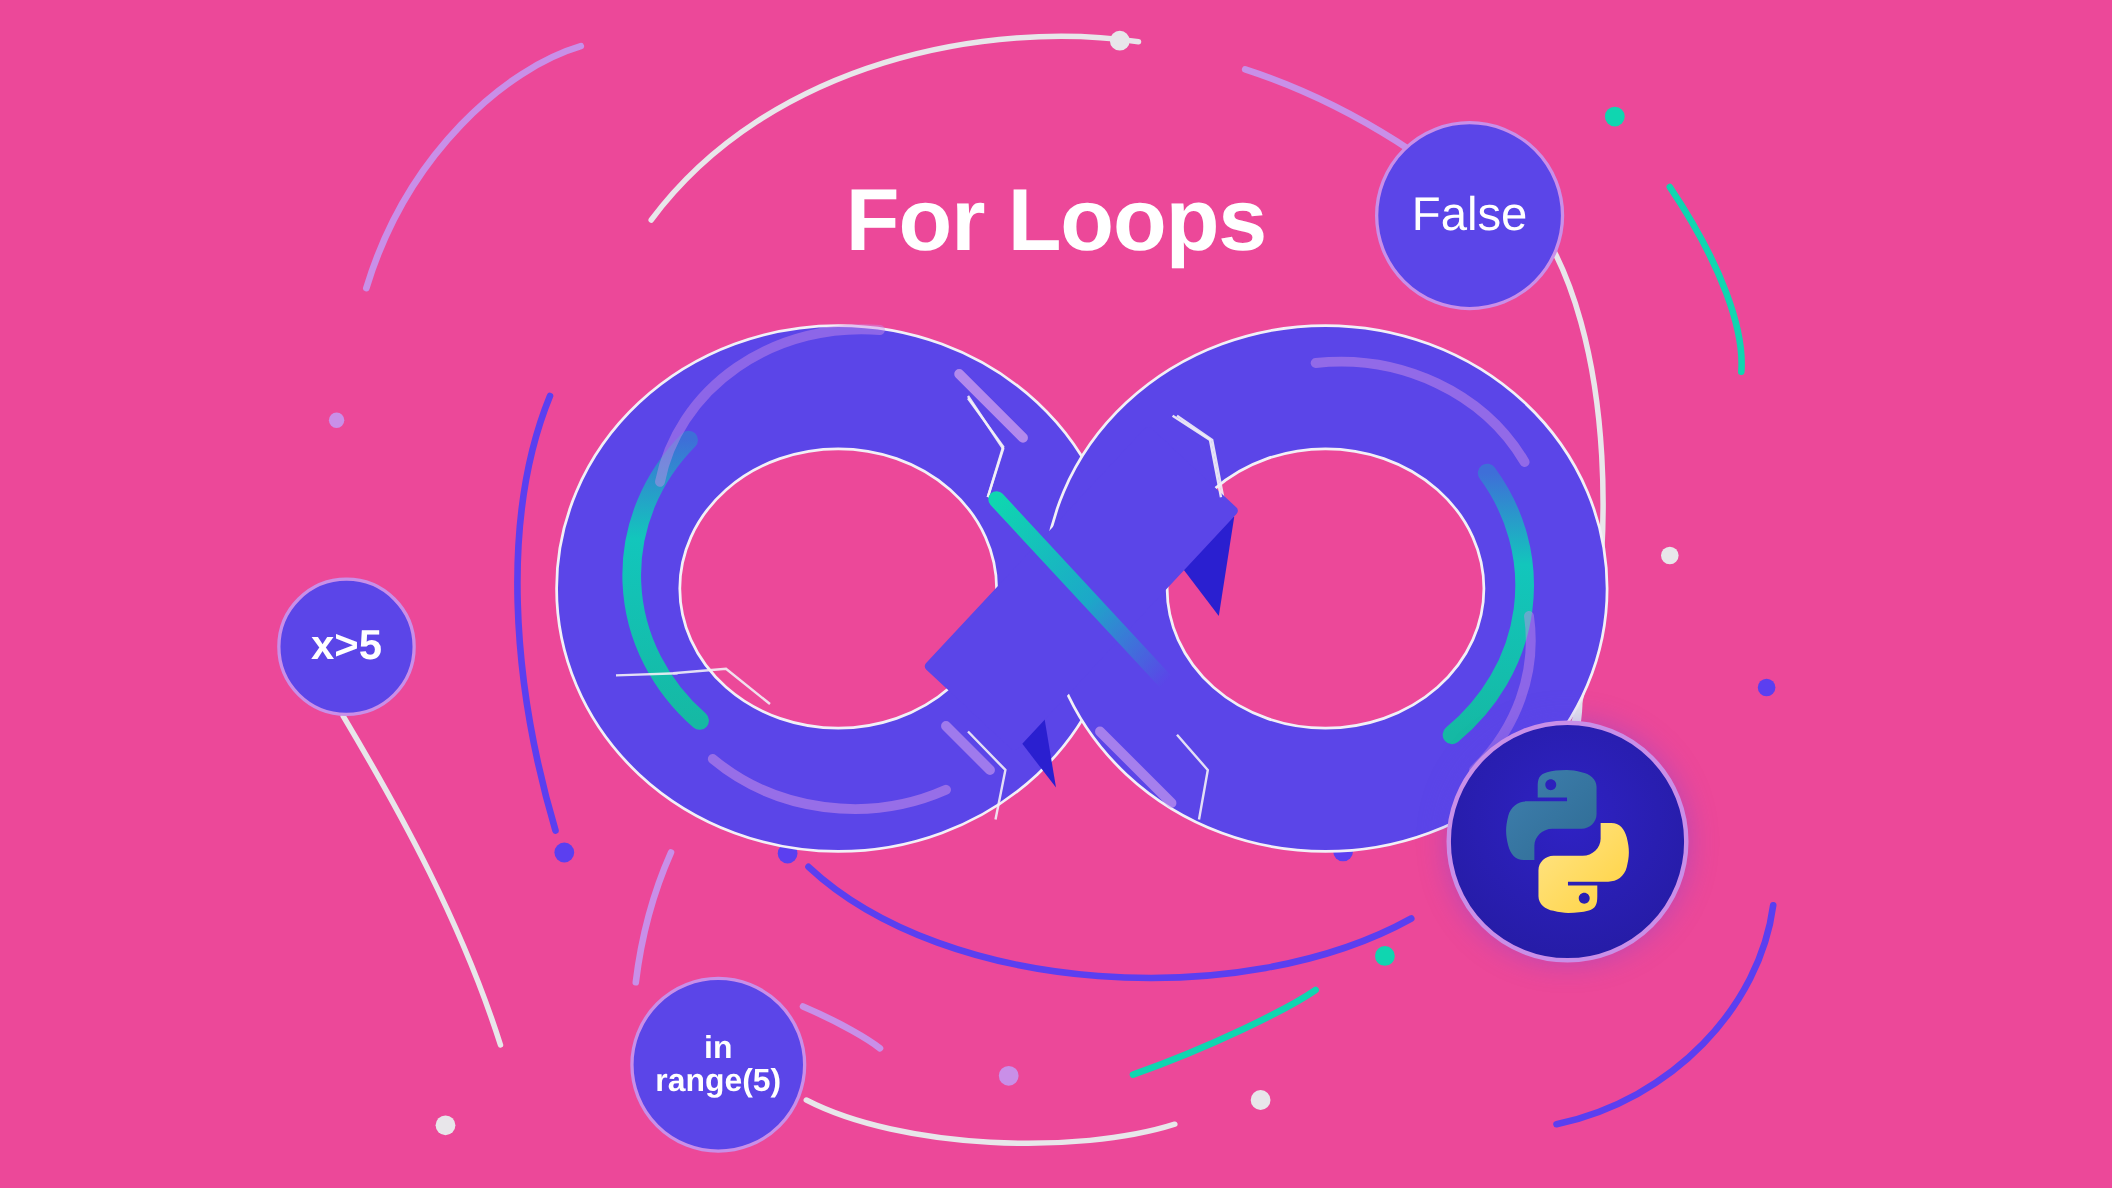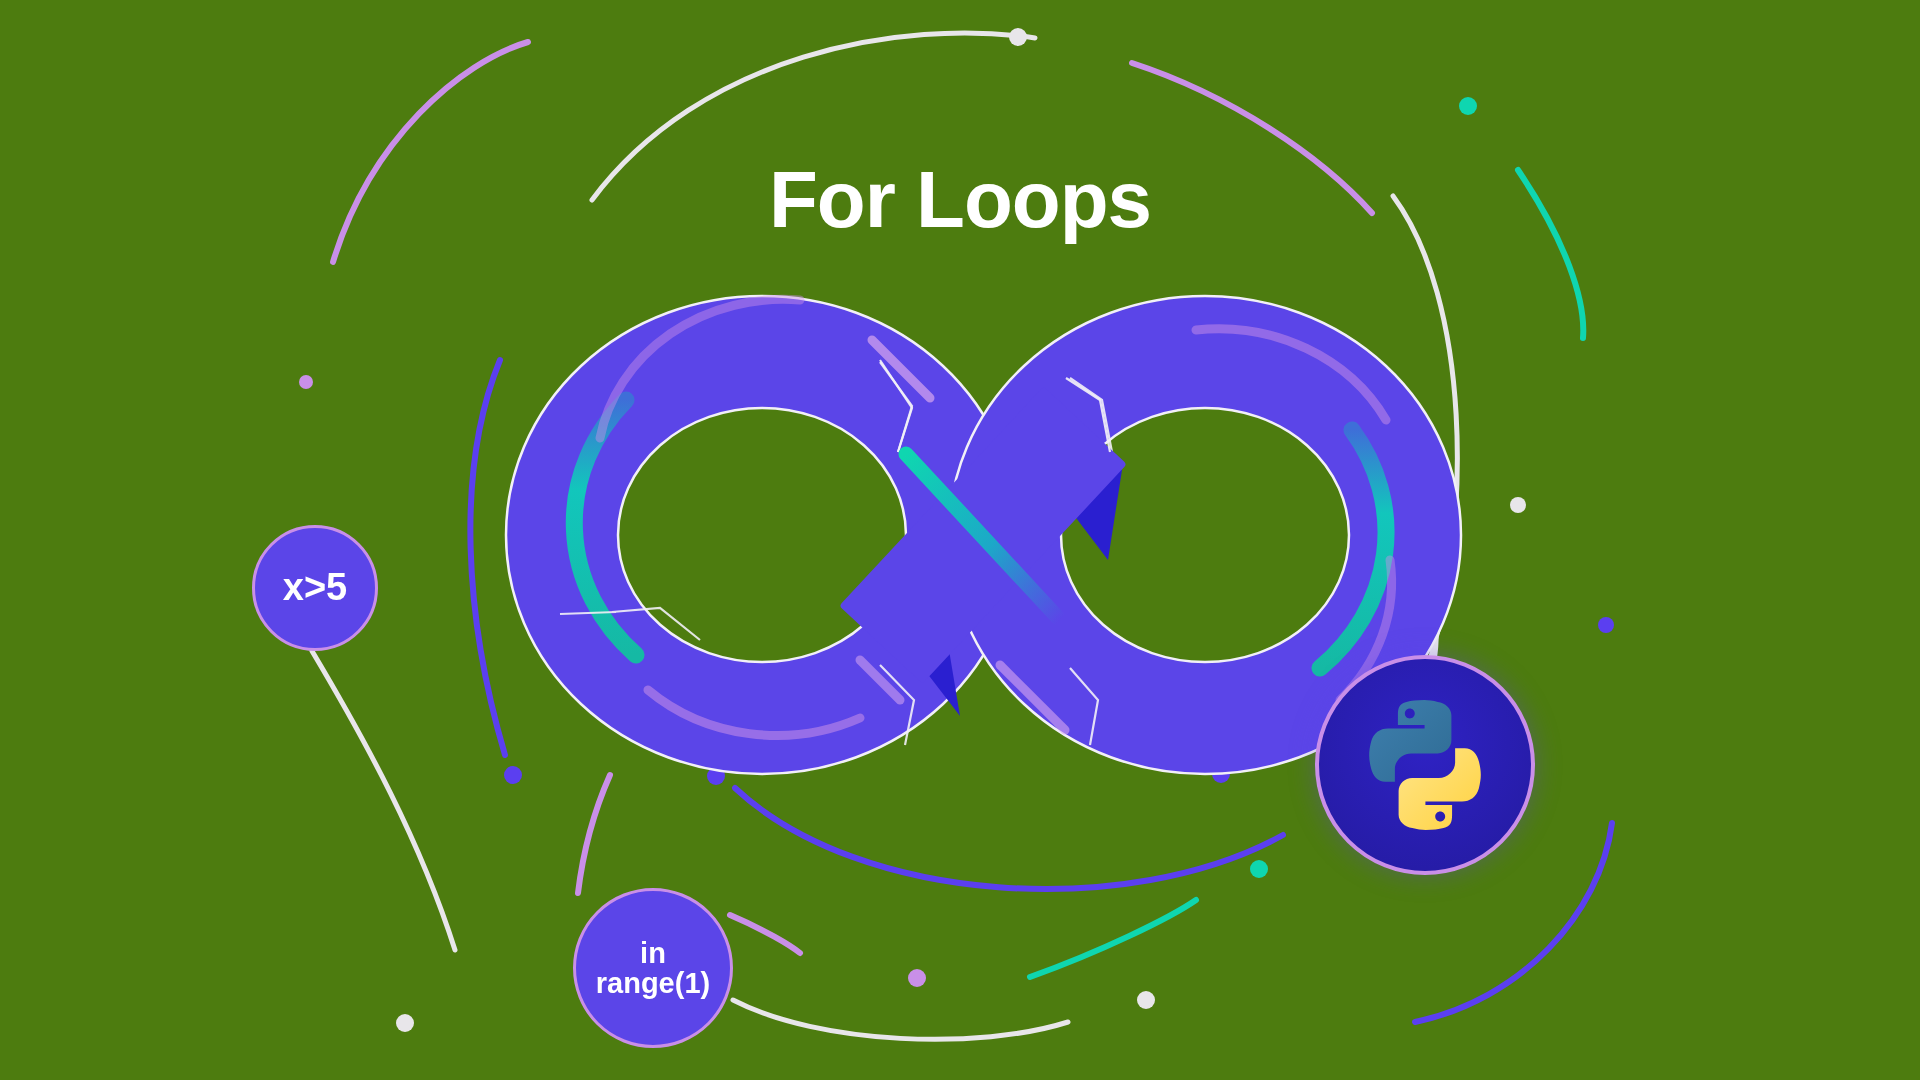--- a/index.html
+++ b/index.html
@@ -9,21 +9,21 @@
     background: #263148;
   }
   body {
     font-family: "Liberation Sans", sans-serif;
   }
   #stage {
     position: relative;
     width: 1920px;
     height: 1080px;
     overflow: hidden;
-    background: #4d7c0f;
+    background: #ec4899;
   }
   #bg-svg, #infinity-svg, #deco-svg {
     position: absolute;
     left: 0;
     top: 0;
     width: 1920px;
     height: 1080px;
   }
   .page-title {
     position: absolute;
@@ -217,23 +217,24 @@
       <path d="M 906 454 L 1060 620" fill="none" stroke="url(#tealGrad)" stroke-width="15" stroke-linecap="round"></path>
 
       <path d="M 872 340 L 930 398" stroke="#D7A6F0" stroke-width="9" stroke-linecap="round" fill="none" opacity="0.7"></path>
       <path d="M 860 660 L 900 700" stroke="#D7A6F0" stroke-width="9" stroke-linecap="round" fill="none" opacity="0.55"></path>
       <path d="M 1000 665 L 1065 730" stroke="#D7A6F0" stroke-width="9" stroke-linecap="round" fill="none" opacity="0.6"></path>
     </g>
   </svg>
 
   <div class="page-title">For Loops</div>
 
+  <div class="bubble" id="bubble-false">False</div>
   <div class="bubble" id="bubble-x5">x&gt;5</div>
   <div class="bubble" id="bubble-range">in
-range(1)</div>
+range(5)</div>
 
   <div id="python-badge">
     <svg viewBox="0 0 110 110">
       <defs>
         <linearGradient id="pyBlue" x1="0" y1="0" x2="1" y2="1">
           <stop offset="0%" stop-color="#3E7FAE"></stop>
           <stop offset="100%" stop-color="#2F6C94"></stop>
         </linearGradient>
         <linearGradient id="pyYellow" x1="0" y1="0" x2="1" y2="1">
           <stop offset="0%" stop-color="#FFE58A"></stop>

